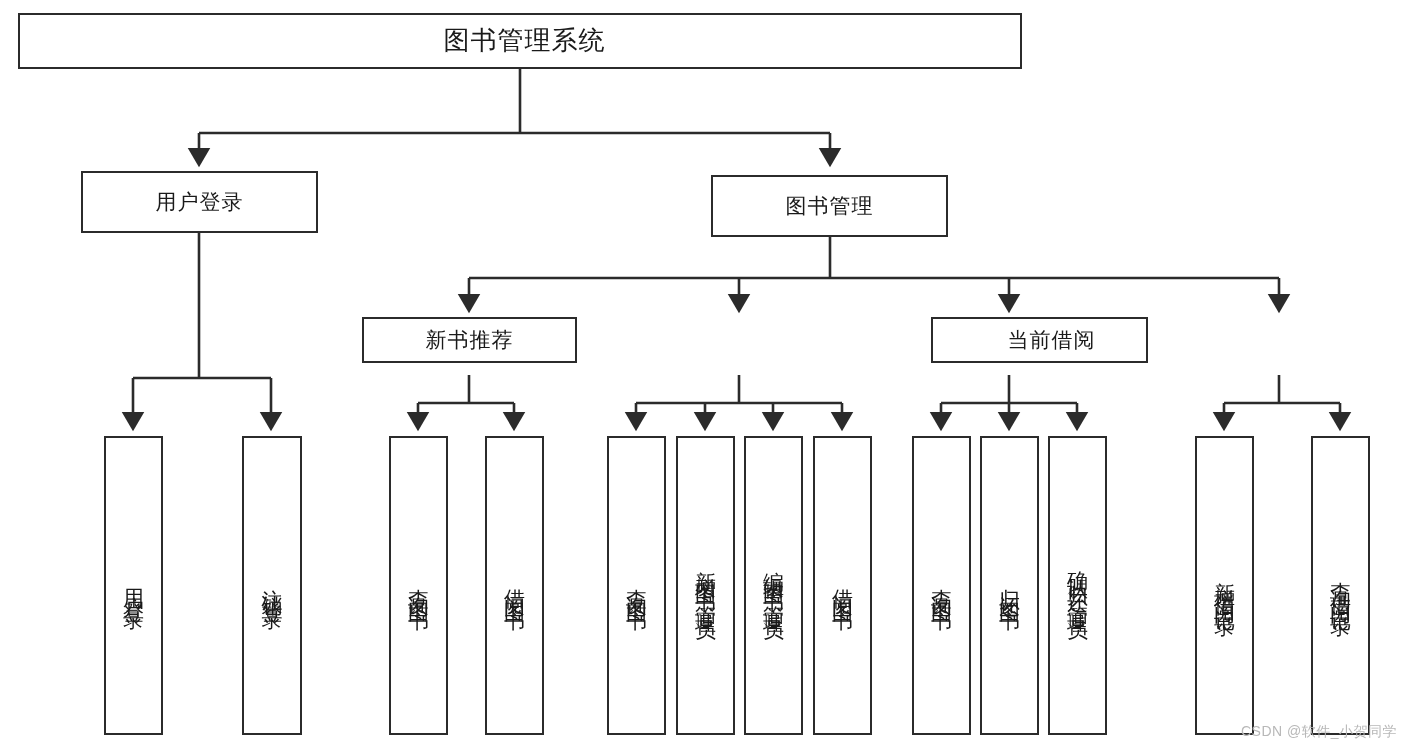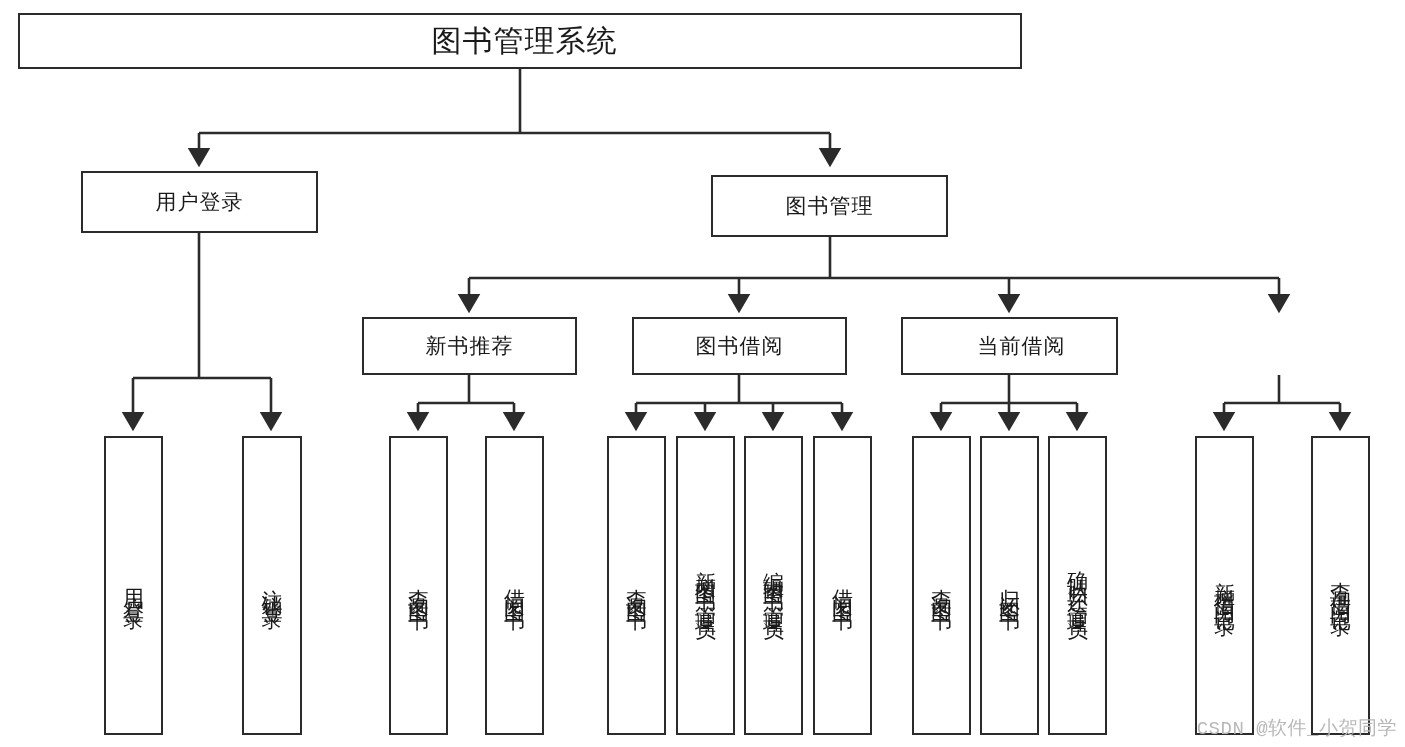--- a/index.html
+++ b/index.html
@@ -34,21 +34,21 @@
     align-items: center;
     justify-content: center;
     color: #1a1a1a;
   }
   .node.horiz {
     font-size: 21px;
     letter-spacing: 1px;
     line-height: 1.2;
   }
   .node.root {
-    font-size: 30px;
+    font-size: 26px;
     padding-left: 9px;
   }
   .node.leaf {
     align-items: flex-start;
     justify-content: center;
     padding-top: 0;
     font-size: 21px;
   }
   .vtext {
     writing-mode: vertical-rl;
@@ -62,25 +62,25 @@
     width: 100%;
     height: 100%;
     display: flex;
     align-items: center;
     justify-content: center;
   }
   .watermark {
     position: absolute;
     right: 8px;
     bottom: 6px;
-    font-size: 19px;
+    font-size: 14px;
     color: #b8b8b8;
     letter-spacing: 0.5px;
     white-space: nowrap;
-    font-family: Liberation Mono, monospace;
+    font-family: Liberation Sans, sans-serif;
   }
 </style>
 </head>
 <body>
 
 <div id="canvas">
 
   <svg id="edges" viewBox="0 0 1405 747" width="1405" height="747" xmlns="http://www.w3.org/2000/svg">
     <defs>
       <marker id="arrow" markerWidth="10" markerHeight="10" refX="3.2" refY="5" orient="auto" markerUnits="strokeWidth">
@@ -137,27 +137,24 @@
     <span>图书管理系统</span>
   </div>
 
   <div class="node horiz" style="left:81px; top:171px; width:237px; height:62px;">
     <span>用户登录</span>
   </div>
   <div class="node horiz" style="left:711px; top:175px; width:237px; height:62px;">
     <span>图书管理</span>
   </div>
 
-  <div class="node horiz" style="left:362px; top:317px; width:215px; height:58px;">
+  <div class="node horiz" style="left:362px; top:317px; width:215px; height:46px;">
     <span>新书推荐</span>
   </div>
-  <div class="node horiz" style="left:632px; top:317px; width:215px; height:58px;">
-    <span>图书借阅</span>
-  </div>
-  <div class="node horiz" style="left:901px; top:317px; width:217px; height:58px;padding-left:24px;">
+  <div class="node horiz" style="left:931px; top:317px; width:217px; height:46px;padding-left:24px;">
     <span>当前借阅</span>
   </div>
 
   <div class="node leaf" style="left:104px; top:436px; width:59px; height:299px;">
     <div class="vwrap">
         <span class="vtext">用户登录</span>
       </div>
   </div>
   <div class="node leaf" style="left:242px; top:436px; width:60px; height:299px;">
     <div class="vwrap">

